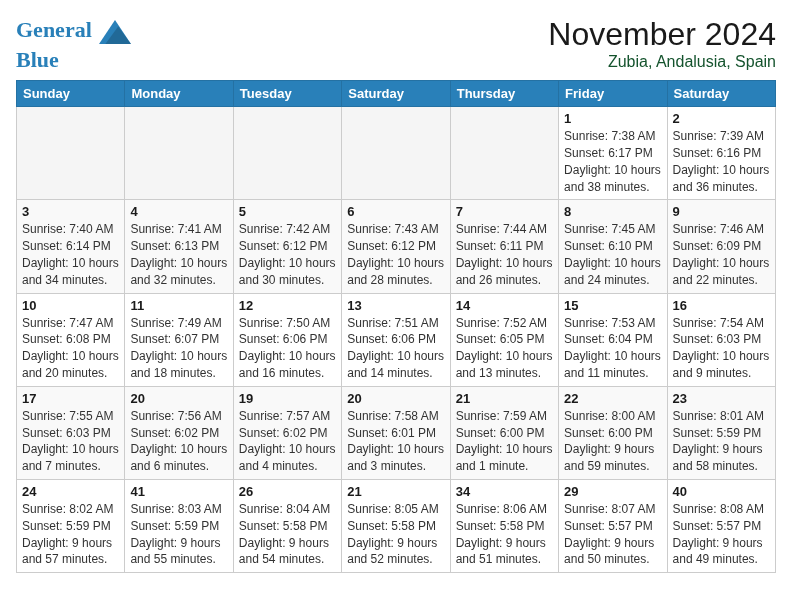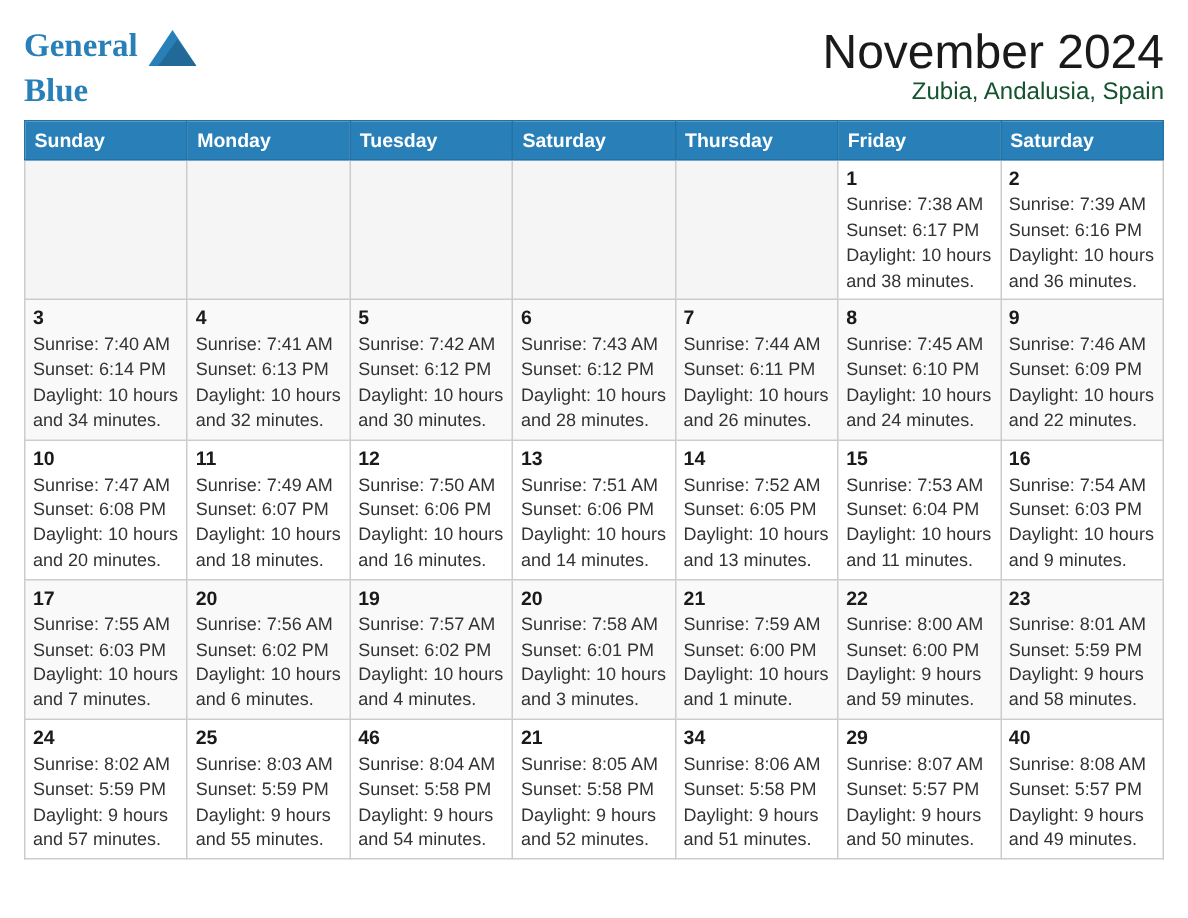--- a/index.html
+++ b/index.html
@@ -230,25 +230,25 @@
           <div class="day-number">23</div>
           <div class="day-info">Sunrise: 8:01 AM<br>Sunset: 5:59 PM<br>Daylight: 9 hours<br>and 58 minutes.</div>
         </td>
       </tr>
       <tr>
         <td>
           <div class="day-number">24</div>
           <div class="day-info">Sunrise: 8:02 AM<br>Sunset: 5:59 PM<br>Daylight: 9 hours<br>and 57 minutes.</div>
         </td>
         <td>
-          <div class="day-number">25</div>
+          <div class="day-number">41</div>
           <div class="day-info">Sunrise: 8:03 AM<br>Sunset: 5:59 PM<br>Daylight: 9 hours<br>and 55 minutes.</div>
         </td>
         <td>
-          <div class="day-number">46</div>
+          <div class="day-number">26</div>
           <div class="day-info">Sunrise: 8:04 AM<br>Sunset: 5:58 PM<br>Daylight: 9 hours<br>and 54 minutes.</div>
         </td>
         <td>
           <div class="day-number">21</div>
           <div class="day-info">Sunrise: 8:05 AM<br>Sunset: 5:58 PM<br>Daylight: 9 hours<br>and 52 minutes.</div>
         </td>
         <td>
           <div class="day-number">34</div>
           <div class="day-info">Sunrise: 8:06 AM<br>Sunset: 5:58 PM<br>Daylight: 9 hours<br>and 51 minutes.</div>
         </td>

